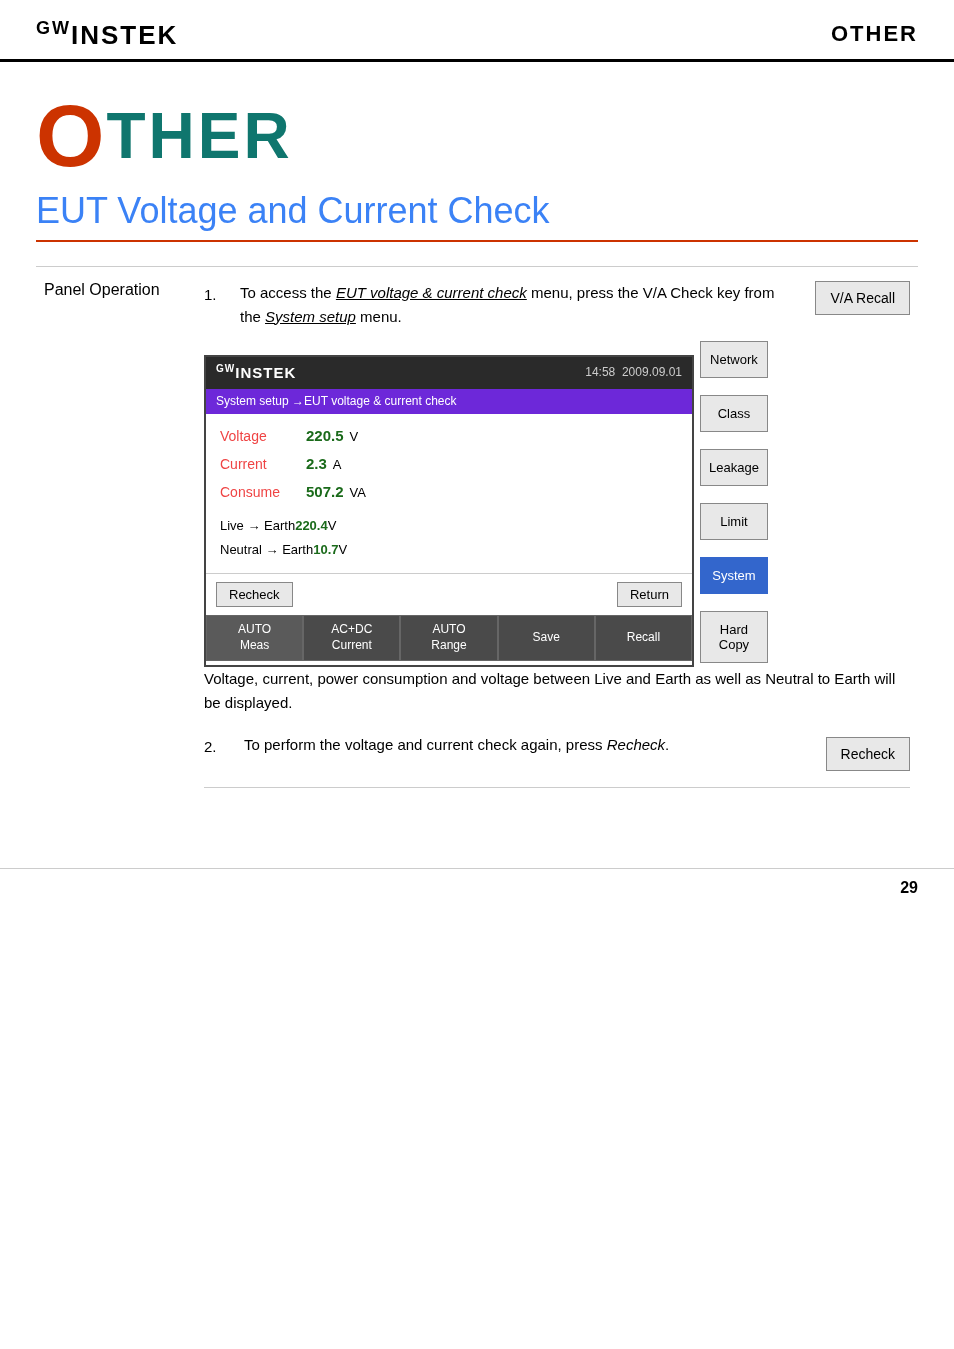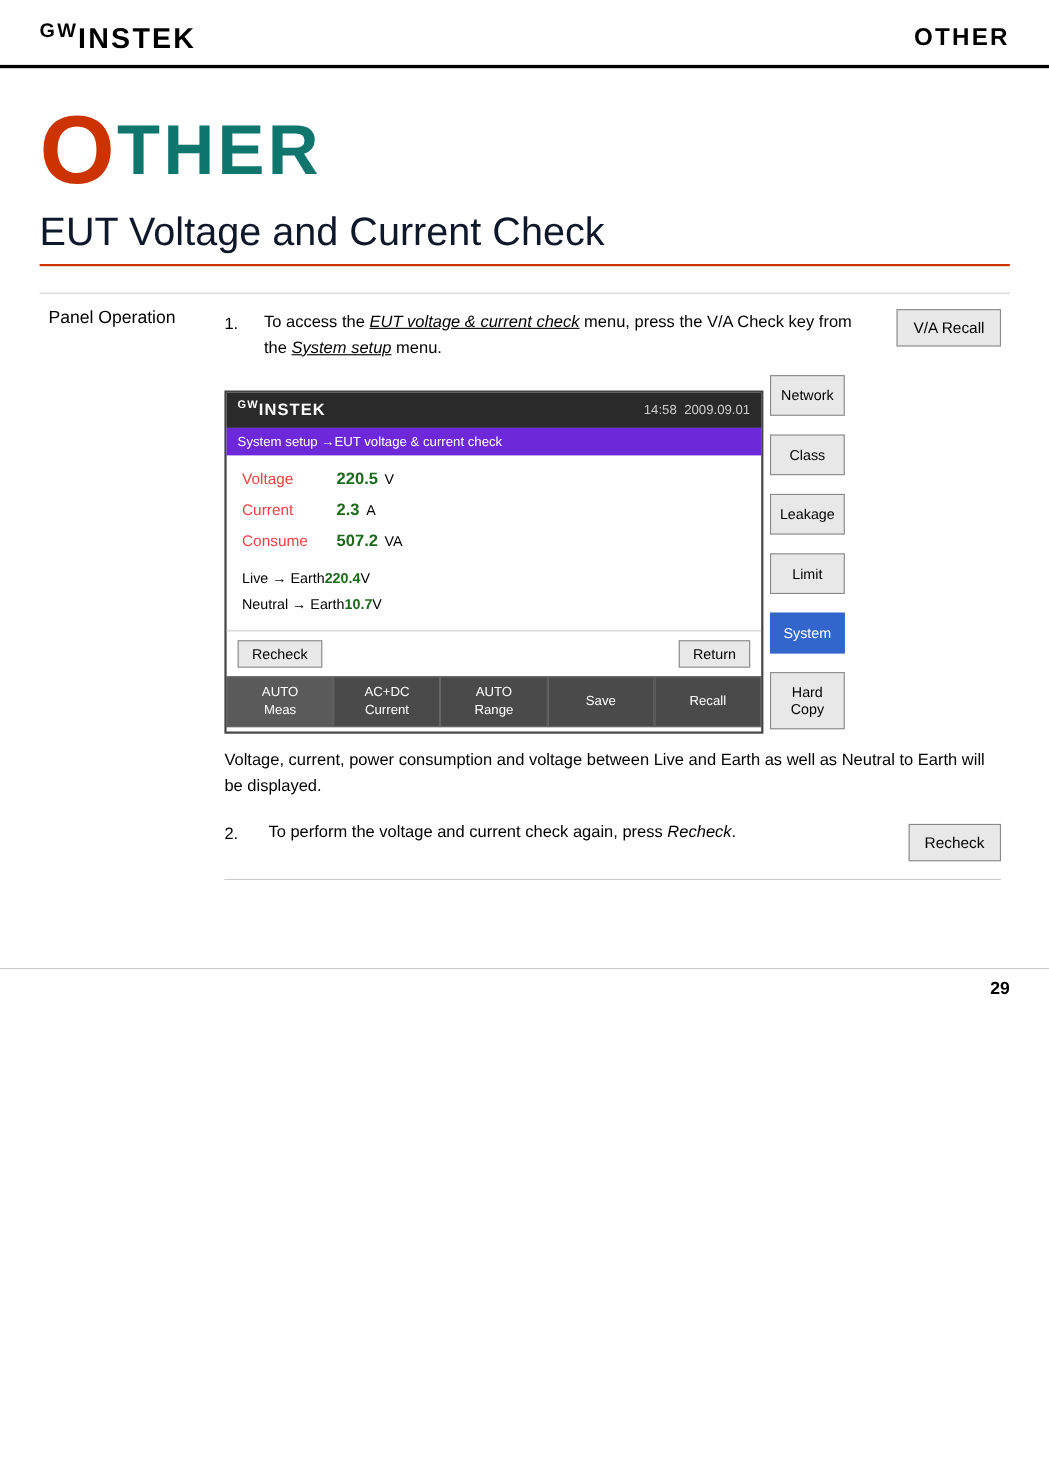--- a/index.html
+++ b/index.html
@@ -54,21 +54,21 @@
       font-size: 64px;
       font-weight: 900;
       color: #0f766e;
       letter-spacing: 3px;
     }
 
     
     .section-title {
       font-size: 36px;
       font-weight: 300;
-      color: #0f172a;
+      color: #3b82f6;
       border-bottom: 2px solid #cc3300;
       padding-bottom: 8px;
       margin-bottom: 24px;
     }
 
     
     .info-table {
       width: 100%;
       border-collapse: collapse;
     }
@@ -240,21 +240,20 @@
     .side-btn.active {
       background: #3366cc;
       color: #fff;
       border-color: #3366cc;
     }
 
     
     .description-text {
       font-size: 15px;
       line-height: 1.6;
-      margin-top: 12px;
       margin-bottom: 0;
     }
 
     
     .step2-row {
       display: flex;
       gap: 20px;
       align-items: flex-start;
       margin-top: 0;
     }

